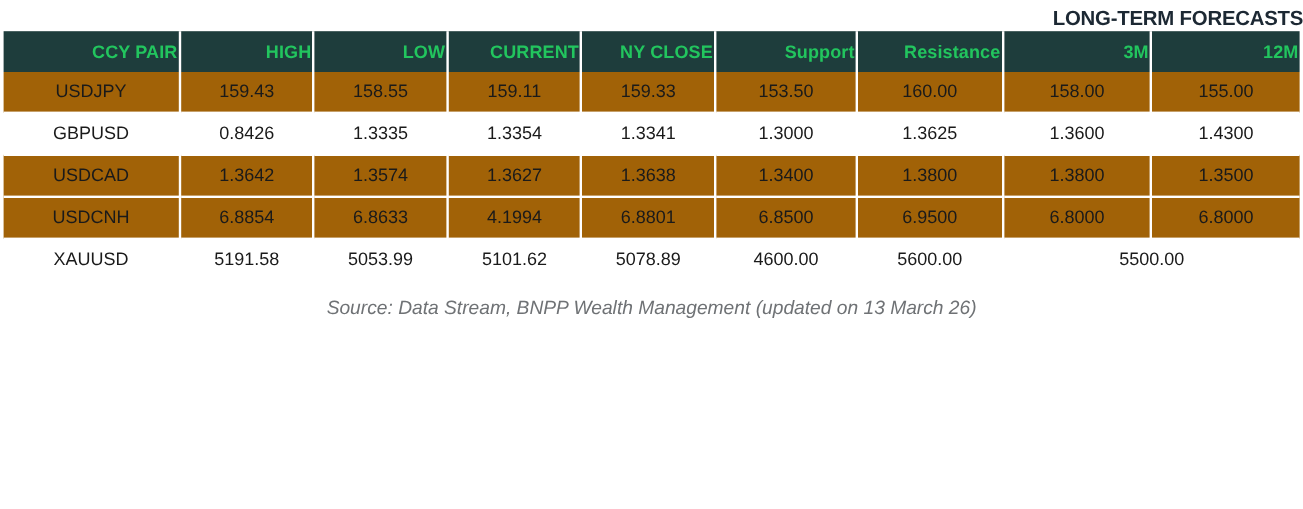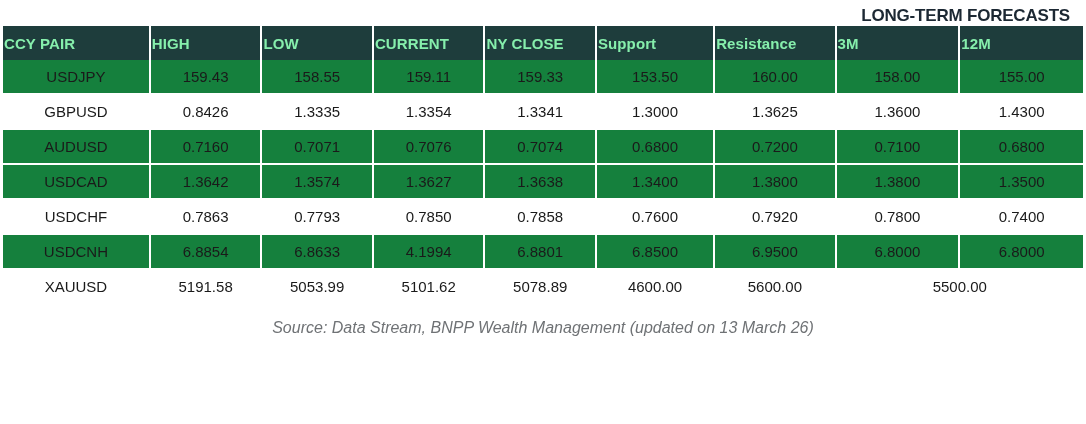--- a/index.html
+++ b/index.html
@@ -18,43 +18,43 @@
     width: 1086px;
     height: 424px;
     position: relative;
     box-sizing: border-box;
   }
   .title-row {
     height: 26px;
     display: flex;
     align-items: flex-end;
     justify-content: flex-end;
-    padding-right: 16px;
+    padding-right: 0;
     box-sizing: border-box;
   }
   .title {
     font-size: 17px;
     font-weight: bold;
     letter-spacing: -0.2px;
     color: #1c2833;
     font-family: "Liberation Sans", sans-serif;
   }
   table.fx {
     border-collapse: collapse;
     width: 1080px;
     margin: 0 3px;
     table-layout: fixed;
   }
   table.fx thead th {
     background: #1e3d3c;
-    color: #86efac;
+    color: #22c55e;
     font-size: 15px;
     font-weight: bold;
     height: 32px;
-    text-align: left;
+    text-align: right;
     vertical-align: middle;
     border-right: 2px solid #ffffff;
     letter-spacing: 0.1px;
     white-space: nowrap;
   }
   table.fx thead th:last-child {
     border-right: none;
   }
   table.fx tbody td {
     height: 31px;
@@ -63,21 +63,21 @@
     vertical-align: middle;
     border-right: 2px solid #ffffff;
     border-bottom: 2px solid #ffffff;
     background: #ffffff;
     white-space: nowrap;
   }
   table.fx tbody td:last-child {
     border-right: none;
   }
   table.fx tbody tr.alt td {
-    background: #15803d;
+    background: #a16207;
   }
   table.fx tbody td.pair {
     font-weight: normal;
   }
   .source {
     text-align: center;
     font-style: italic;
     font-size: 16px;
     color: #6f7275;
     padding-top: 14px;
@@ -139,51 +139,29 @@
         <td>0.8426</td>
         <td>1.3335</td>
         <td>1.3354</td>
         <td>1.3341</td>
         <td>1.3000</td>
         <td>1.3625</td>
         <td>1.3600</td>
         <td>1.4300</td>
       </tr>
       <tr class="alt">
-        <td class="pair">AUDUSD</td>
-        <td>0.7160</td>
-        <td>0.7071</td>
-        <td>0.7076</td>
-        <td>0.7074</td>
-        <td>0.6800</td>
-        <td>0.7200</td>
-        <td>0.7100</td>
-        <td>0.6800</td>
-      </tr>
-      <tr class="alt">
         <td class="pair">USDCAD</td>
         <td>1.3642</td>
         <td>1.3574</td>
         <td>1.3627</td>
         <td>1.3638</td>
         <td>1.3400</td>
         <td>1.3800</td>
         <td>1.3800</td>
         <td>1.3500</td>
-      </tr>
-      <tr>
-        <td class="pair">USDCHF</td>
-        <td>0.7863</td>
-        <td>0.7793</td>
-        <td>0.7850</td>
-        <td>0.7858</td>
-        <td>0.7600</td>
-        <td>0.7920</td>
-        <td>0.7800</td>
-        <td>0.7400</td>
       </tr>
       <tr class="alt">
         <td class="pair">USDCNH</td>
         <td>6.8854</td>
         <td>6.8633</td>
         <td>4.1994</td>
         <td>6.8801</td>
         <td>6.8500</td>
         <td>6.9500</td>
         <td>6.8000</td>

